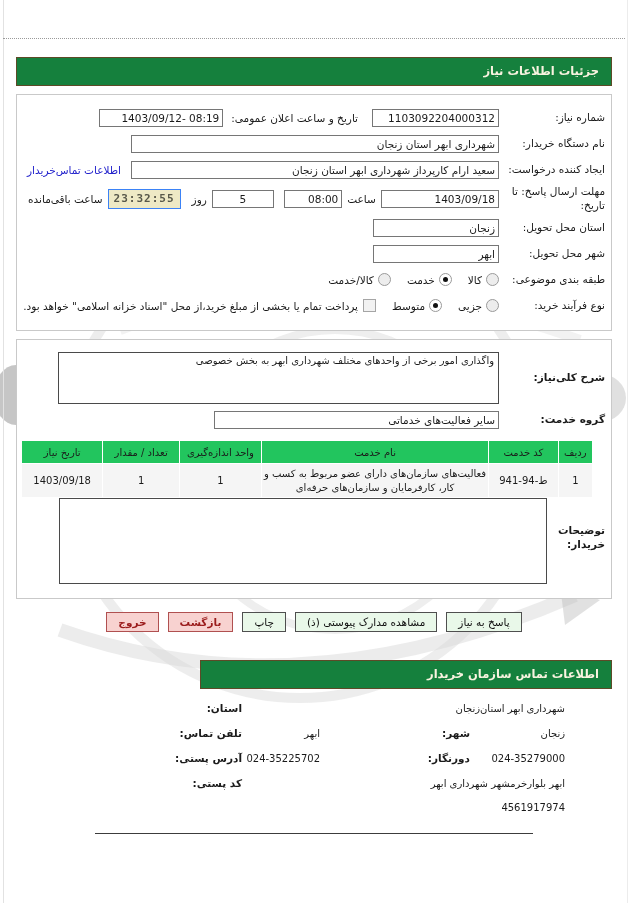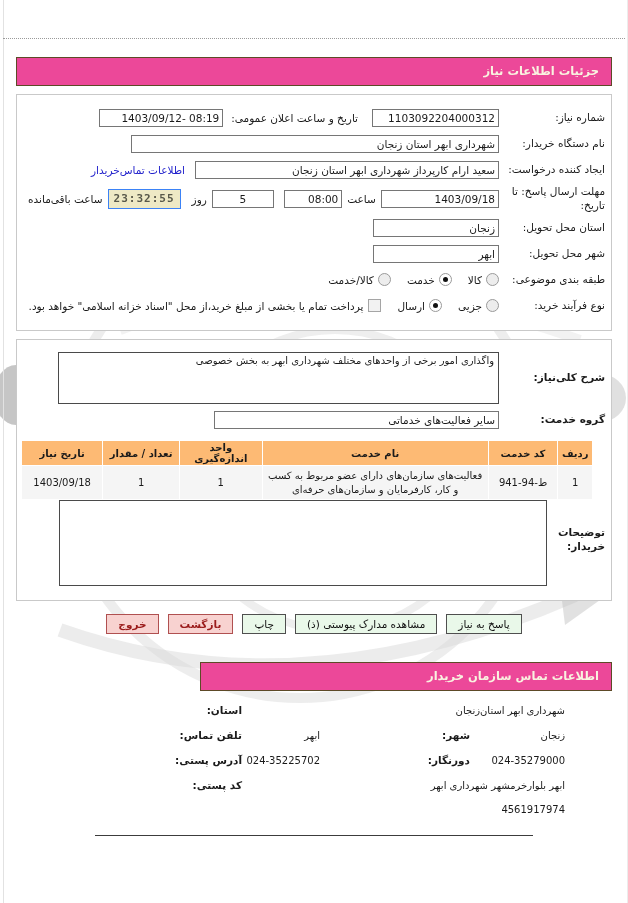--- a/index.html
+++ b/index.html
@@ -6,21 +6,21 @@
   body{
     width:628px;height:903px;background:#ffffff;position:relative;overflow:hidden;
     font-family:"DejaVu Sans","Liberation Sans",sans-serif;direction:rtl;color:#1a1a1a;
   }
   .edge-l{position:absolute;left:3px;top:0;bottom:0;border-left:1px solid #e2e2e2;}
   .edge-r{position:absolute;right:0;top:0;bottom:0;border-right:1px solid #ececec;}
   .watermark{position:absolute;inset:0;z-index:0;pointer-events:none;}
   .page{position:relative;z-index:1;}
   .dotted{height:0;border-top:1px dotted #9a9a9a;margin:38px 3px 0 3px;}
   .bar{
-    background:#ec4899;border:1px solid #5d4a27;color:#f9f3e0;
+    background:#15803d;border:1px solid #5d4a27;color:#f9f3e0;
     height:27px;line-height:27px;font-size:11.5px;font-weight:bold;
     padding:0 12px;margin:18px 16px 0 16px;
   }
   .bar2{margin:28px 16px 0 auto;width:386px;}
   .panel{border:1px solid #c9c9c9;background:#fff;margin:8px 16px 0 16px;padding:7px 6px 9px 6px;}
   .frow{display:flex;align-items:center;margin:5px 0;min-height:21px;}
   .flabel{flex:0 0 100px;font-size:10.5px;line-height:1.3;padding-left:6px;color:#1a1a1a;}
   .flabel.b{font-weight:bold;}
   .ibox{
     border:1px solid #767676;background:#fff;height:18px;font-size:10.5px;
@@ -37,21 +37,21 @@
     height:18px;display:flex;align-items:center;padding:0 5px;letter-spacing:1px;margin-right:6px;
   }
   .radio{width:11px;height:11px;border:1px solid #9a9a9a;border-radius:50%;background:#ededed;
     display:inline-block;flex:none;position:relative;margin-left:4px;}
   .radio.on{background:#fff;}
   .radio.on::after{content:"";position:absolute;left:3px;top:3px;width:5px;height:5px;border-radius:50%;background:#111;}
   .rlabel{font-size:10.5px;margin-left:16px;white-space:nowrap;}
   .checkbox{width:11px;height:11px;border:1px solid #a5a5a5;background:#f2f2f2;display:inline-block;flex:none;margin-left:5px;}
   .heading{font-size:11px;font-weight:bold;margin:13px 4px 6px 0;}
   table.grid{border-collapse:separate;border-spacing:1px;background:#fff;width:572px;margin:10px 12px 0 auto;font-size:10px;}
-  table.grid th{background:#fdba74;font-weight:bold;height:20px;padding:1px 2px;text-align:center;}
+  table.grid th{background:#22c55e;font-weight:normal;height:20px;padding:1px 2px;text-align:center;}
   table.grid td{background:#f5f5f5;text-align:center;padding:3px 2px;line-height:1.35;}
   .btnrow{display:flex;justify-content:center;gap:9px;margin:13px 0 0 0;}
   .btn{border:1px solid #4f4f4f;background:#e9f8e9;color:#111;font-size:10.5px;
     padding:3px 11px;font-family:inherit;white-space:nowrap;cursor:pointer;}
   .btn.pink{background:#f8d2d0;border-color:#b05050;color:#9b1c1c;font-weight:bold;}
   .cgrid{display:grid;grid-template-columns:95px 150px 78px 150px;row-gap:13px;
     width:473px;margin:13px 63px 0 auto;align-items:baseline;}
   .cgrid .cl{font-size:10.5px;font-weight:bold;text-align:right;}
   .cgrid .cv{font-size:10px;text-align:right;white-space:nowrap;}
   .divider{border-top:1px solid #3c3c3c;margin:20px 95px 0 95px;}
@@ -96,21 +96,21 @@
 
     <div class="frow">
       <span class="flabel">نام دستگاه خریدار:</span>
       <span class="ibox" style="width:368px;">
         <span>شهرداری ابهر استان زنجان</span>
       </span>
     </div>
 
     <div class="frow">
       <span class="flabel">ایجاد کننده درخواست:</span>
-      <span class="ibox" style="width:304px;padding-left:24px;">
+      <span class="ibox" style="width:368px;padding-left:24px;">
         <span>سعید ارام کارپرداز شهرداری ابهر استان زنجان</span>
       </span>
       <a class="link">اطلاعات تماس‌خریدار</a>
     </div>
 
     <div class="frow">
       <span class="flabel">مهلت ارسال پاسخ: تا تاریخ:</span>
       <span class="ibox" style="width:126px;">
         <span class="ltr">1403/09/18</span>
       </span>
@@ -150,21 +150,21 @@
       <span class="rlabel">خدمت</span>
       <span class="radio"></span>
       <span class="rlabel">کالا/خدمت</span>
     </div>
 
     <div class="frow">
       <span class="flabel">نوع فرآیند خرید:</span>
       <span class="radio"></span>
       <span class="rlabel">جزیی</span>
       <span class="radio on"></span>
-      <span class="rlabel">ارسال</span>
+      <span class="rlabel">متوسط</span>
       <span class="checkbox"></span>
       <span class="inline-lbl" style="margin:0;">پرداخت تمام یا بخشی از مبلغ خرید،از محل "اسناد خزانه اسلامی" خواهد بود.</span>
     </div>
   </div>
 
   <div class="panel">
 
     <div class="frow">
       <span class="flabel b">شرح کلی‌نیاز:</span>
       <span class="tbox" style="width:441px;height:52px;">

